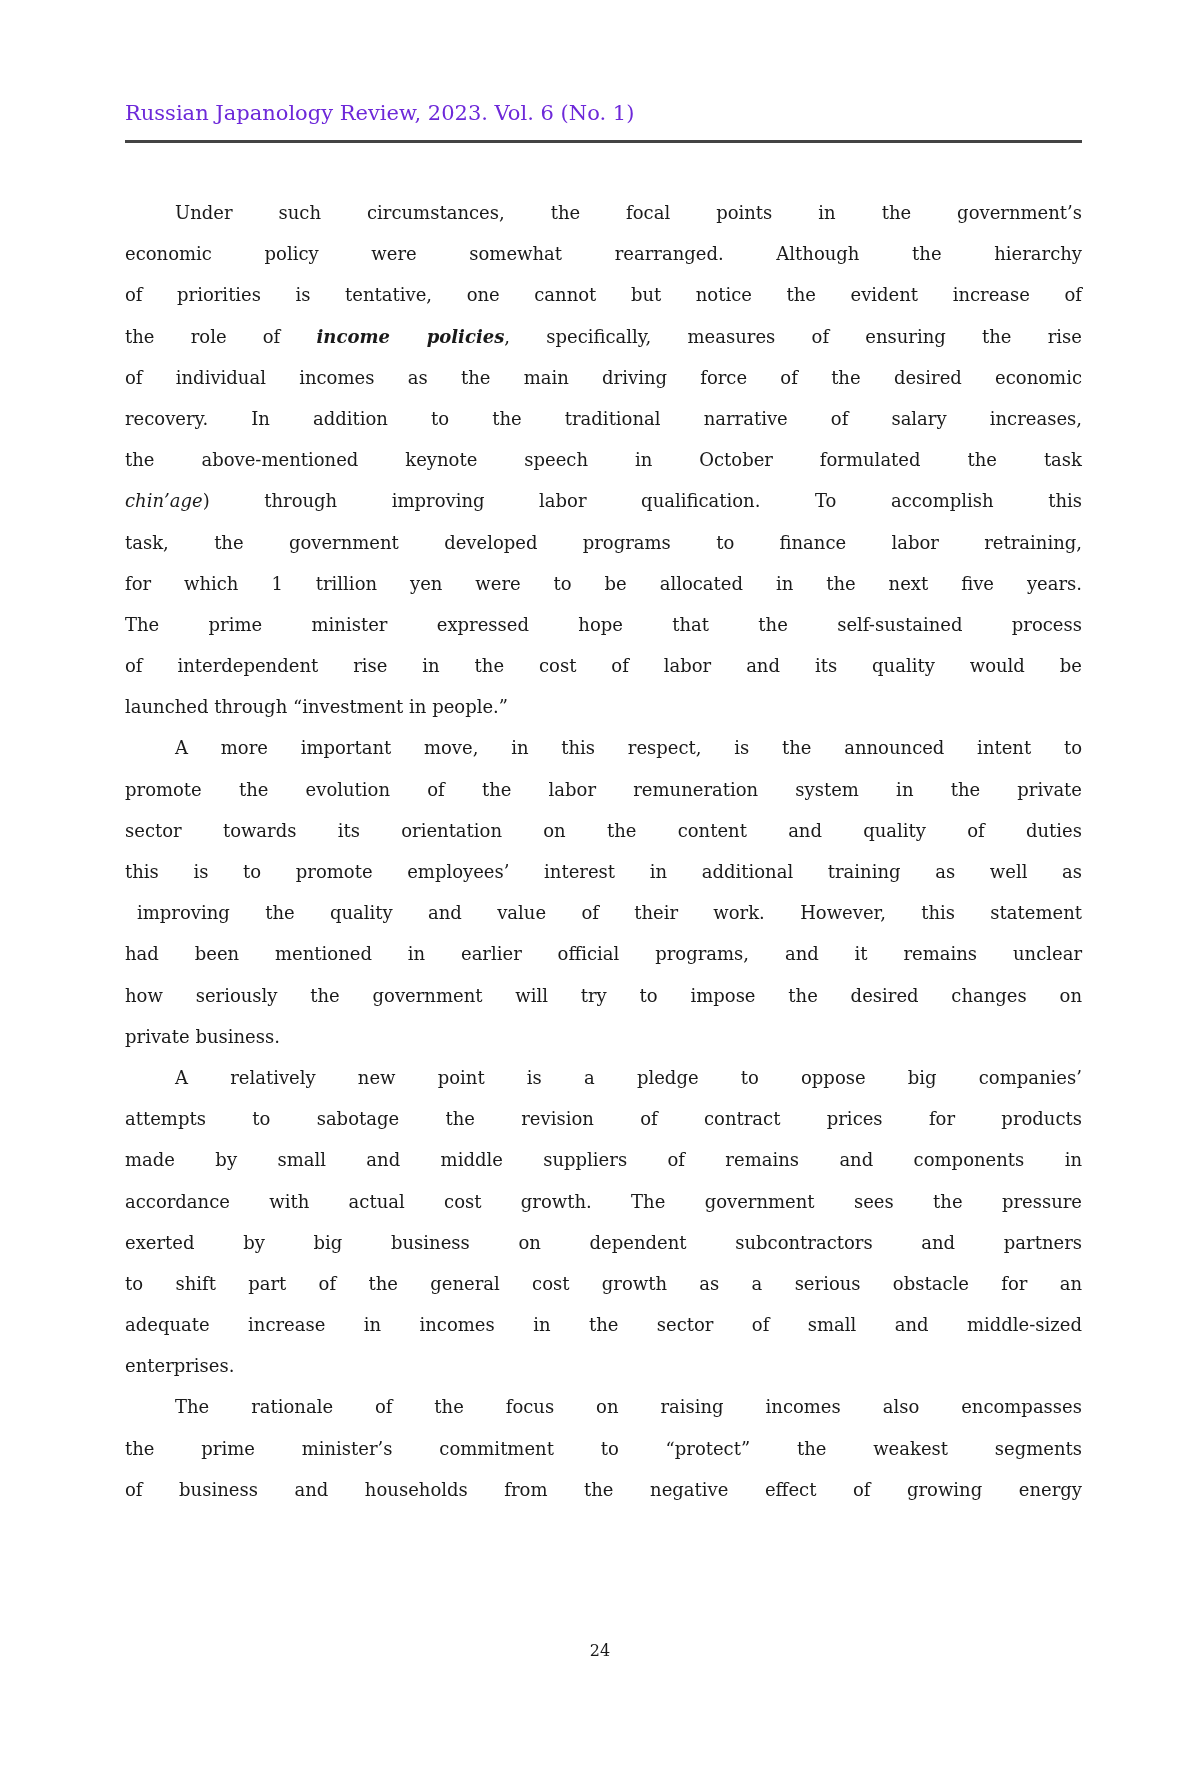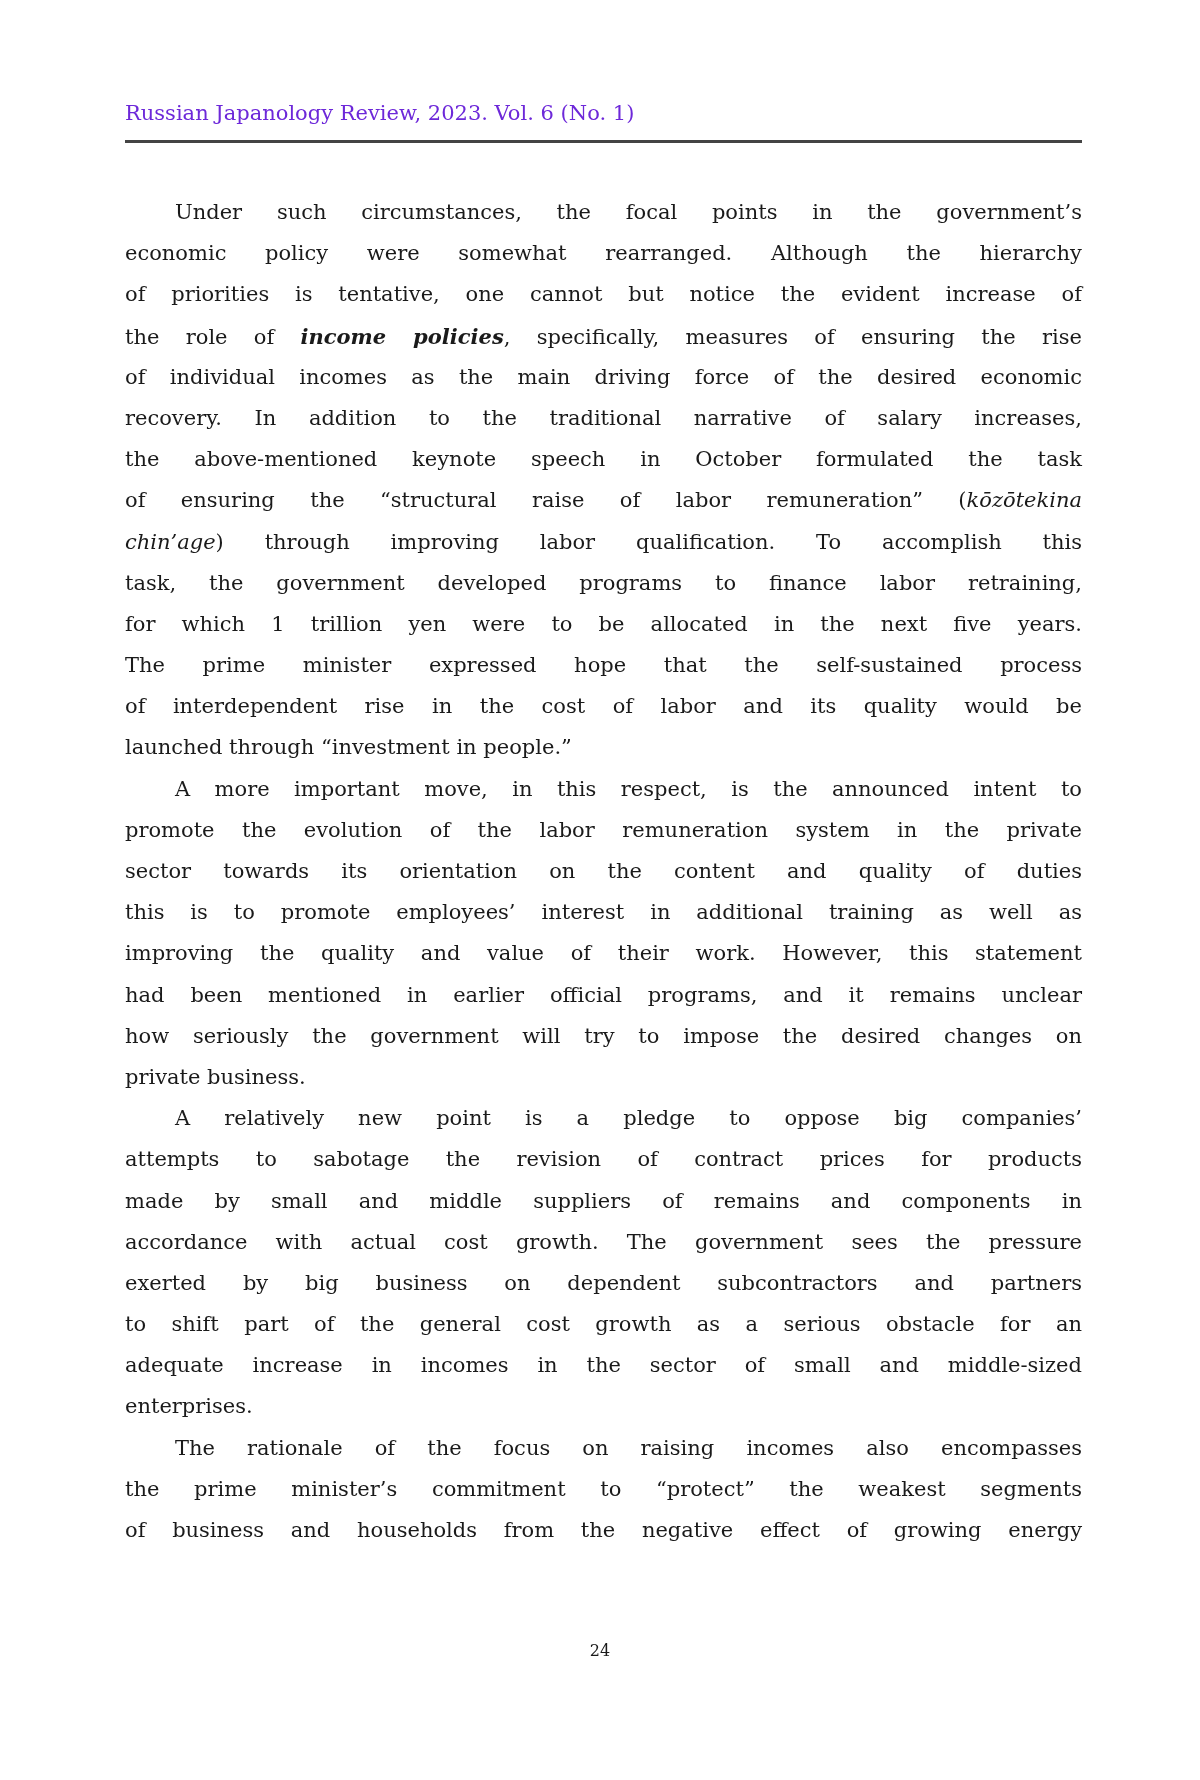--- a/index.html
+++ b/index.html
@@ -1,21 +1,21 @@
 <!DOCTYPE html>
 <html><head>
 <meta charset="utf-8">
 <style>
   html, body { margin:0; padding:0; background:#ffffff; }
   body { width:1200px; height:1780px; position:relative; overflow:hidden;
          font-family:"DejaVu Serif","Liberation Serif",serif; color:#1a1a1a; }
   .header { position:absolute; left:125px; top:98px; font-size:21px; line-height:30px; color:#6d28d9; }
   .rule { position:absolute; left:125px; top:140px; width:957px; height:3px; background:#444; }
   .body { position:absolute; left:125px; top:192px; width:957px; }
-  .line { display:block; height:41.2px; line-height:41.2px; font-size:21px;
+  .line { display:block; height:41.2px; line-height:41.2px; font-size:18px;
           text-align:justify; text-align-last:justify; white-space:nowrap; overflow:visible; }
   .line.last { text-align-last:left; }
   .line.indent { padding-left:50px; }
   .line span { white-space:normal; }
   .bi { font-weight:bold; font-style:italic; }
   .it { font-style:italic; }
   .pagenum { position:absolute; left:0; width:1200px; top:1636px; text-align:center; font-size:16px; line-height:30px; }
 </style>
 </head>
 <body>
@@ -26,35 +26,34 @@
 <div class="body">
 
   <div>
     <div class="line indent" style="white-space: normal;">Under such circumstances, the focal points in the government’s</div>
     <div class="line" style="white-space: normal;">economic policy were somewhat rearranged. Although the hierarchy</div>
     <div class="line" style="white-space: normal;">of priorities is tentative, one cannot but notice the evident increase of</div>
     <div class="line" style="white-space: normal;"><span>the role of </span><span class="bi">income policies</span><span>, specifically, measures of ensuring the rise</span></div>
     <div class="line" style="white-space: normal;">of individual incomes as the main driving force of the desired economic</div>
     <div class="line" style="white-space: normal;">recovery. In addition to the traditional narrative of salary increases,</div>
     <div class="line" style="white-space: normal;">the above-mentioned keynote speech in October formulated the task</div>
-    <div class="line" style="white-space: normal;"><span>of ensuring the “structural raise of labor remuneration” (</span><span class="it">kōzōtekina</span></div>
     <div class="line" style="white-space: normal;"><span class="it">chin’age</span><span>) through improving labor qualification. To accomplish this</span></div>
     <div class="line" style="white-space: normal;">task, the government developed programs to finance labor retraining,</div>
     <div class="line" style="white-space: normal;">for which 1 trillion yen were to be allocated in the next five years.</div>
     <div class="line" style="white-space: normal;">The prime minister expressed hope that the self-sustained process</div>
     <div class="line" style="white-space: normal;">of interdependent rise in the cost of labor and its quality would be</div>
     <div class="line last" style="white-space: normal;">launched through “investment in people.”</div>
   </div>
 
   <div>
     <div class="line indent" style="white-space: normal;">A more important move, in this respect, is the announced intent to</div>
     <div class="line" style="white-space: normal;">promote the evolution of the labor remuneration system in the private</div>
     <div class="line" style="white-space: normal;">sector towards its orientation on the content and quality of duties</div>
     <div class="line" style="white-space: normal;">this is to promote employees’ interest in additional training as well as</div>
-    <div class="line" style="white-space: normal;">improving the quality and value of their work. However, this statement</div>
+    <div class="line" style="white-space: normal; margin-left: 12px;">improving the quality and value of their work. However, this statement</div>
     <div class="line" style="white-space: normal;">had been mentioned in earlier official programs, and it remains unclear</div>
     <div class="line" style="white-space: normal;">how seriously the government will try to impose the desired changes on</div>
     <div class="line last" style="white-space: normal;">private business.</div>
   </div>
 
   <div>
     <div class="line indent" style="white-space: normal;">A relatively new point is a pledge to oppose big companies’</div>
     <div class="line" style="white-space: normal;">attempts to sabotage the revision of contract prices for products</div>
     <div class="line" style="white-space: normal;">made by small and middle suppliers of remains and components in</div>
     <div class="line" style="white-space: normal;">accordance with actual cost growth. The government sees the pressure</div>

